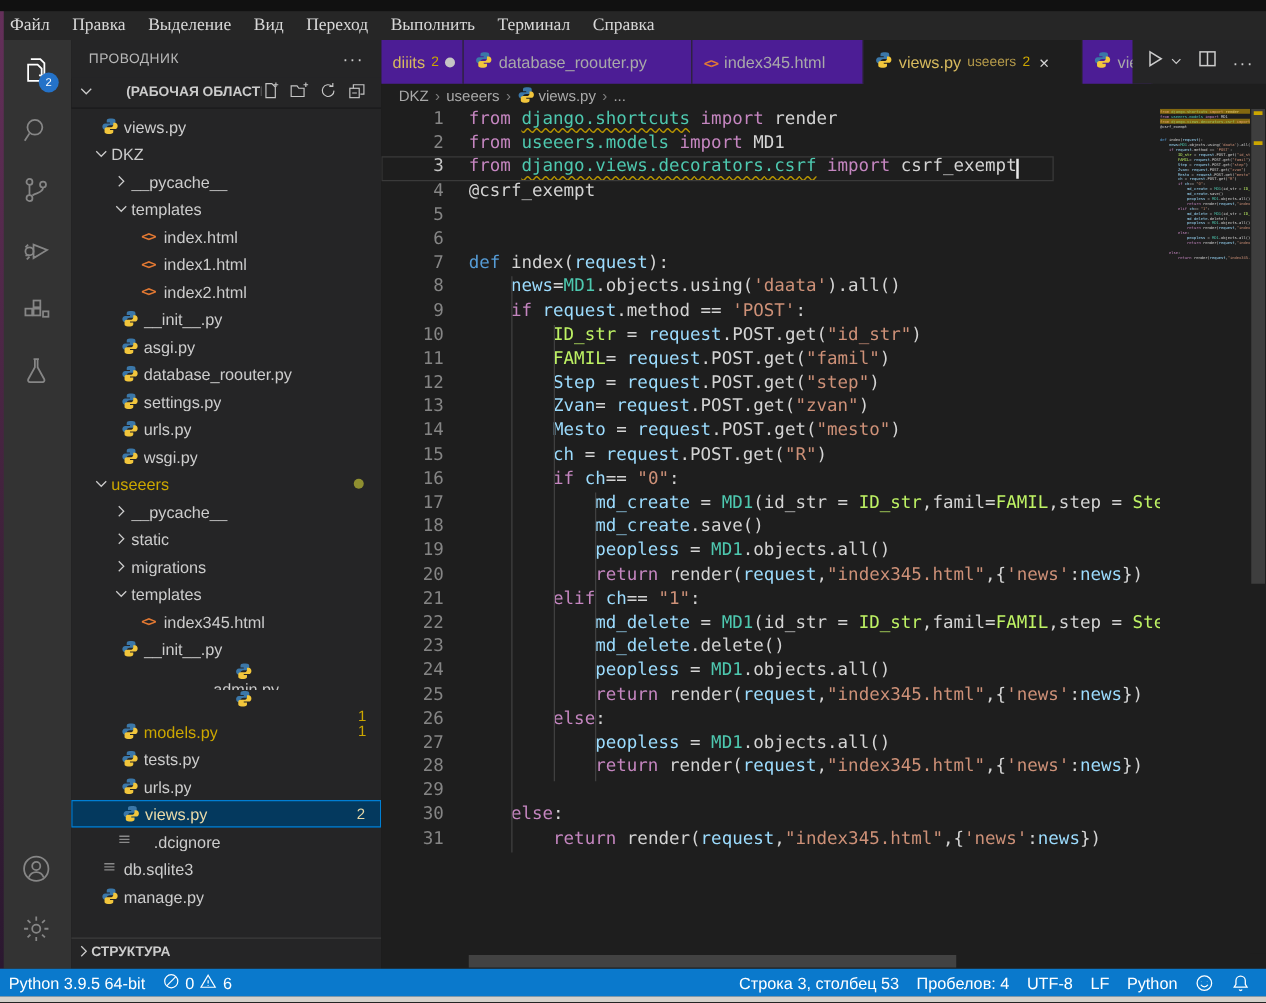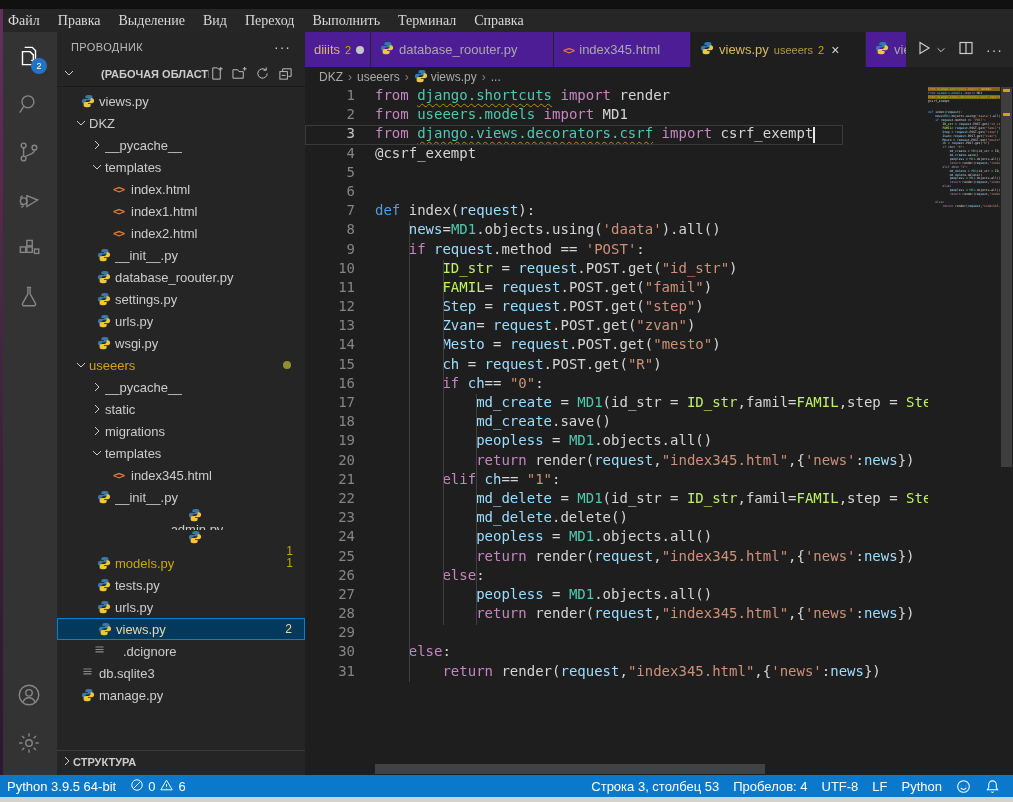--- a/index.html
+++ b/index.html
@@ -259,20 +259,30 @@
           </div>
           <div class="tree-row" style="padding-left: 32px;">
             <span class="file-sp"></span>
             <span class="ico">
               <svg width="14" height="14" viewBox="0 0 16 16">
                 <path fill="#3B77A8" d="M7.9 1C6 1 5 1.8 5 3v1.6h3v.8H3.6C2 5.4 1 6.6 1 8.3s1 2.9 2.6 2.9H5V9.4C5 8 6.2 7 7.9 7h2.9C11.9 7 13 6.2 13 5V3c0-1.2-1.1-2-3.1-2H7.9z"></path>
                 <path fill="#F2C63C" d="M8.1 15c1.9 0 2.9-.8 2.9-2v-1.6H8v-.8h4.4C14 10.6 15 9.4 15 7.7S14 4.8 12.4 4.8H11v1.8C11 8 9.8 9 8.1 9H5.2C4.1 9 3 9.8 3 11v2c0 1.2 1.1 2 3.1 2h2z"></path>
               </svg>
             </span>
             <span class="lbl">__init__.py</span>
+          </div>
+          <div class="tree-row" style="padding-left: 32px;">
+            <span class="file-sp"></span>
+            <span class="ico">
+              <svg width="14" height="14" viewBox="0 0 16 16">
+                <path fill="#3B77A8" d="M7.9 1C6 1 5 1.8 5 3v1.6h3v.8H3.6C2 5.4 1 6.6 1 8.3s1 2.9 2.6 2.9H5V9.4C5 8 6.2 7 7.9 7h2.9C11.9 7 13 6.2 13 5V3c0-1.2-1.1-2-3.1-2H7.9z"></path>
+                <path fill="#F2C63C" d="M8.1 15c1.9 0 2.9-.8 2.9-2v-1.6H8v-.8h4.4C14 10.6 15 9.4 15 7.7S14 4.8 12.4 4.8H11v1.8C11 8 9.8 9 8.1 9H5.2C4.1 9 3 9.8 3 11v2c0 1.2 1.1 2 3.1 2h2z"></path>
+              </svg>
+            </span>
+            <span class="lbl">asgi.py</span>
           </div>
           <div class="tree-row" style="padding-left: 32px;">
             <span class="file-sp"></span>
             <span class="ico">
               <svg width="14" height="14" viewBox="0 0 16 16">
                 <path fill="#3B77A8" d="M7.9 1C6 1 5 1.8 5 3v1.6h3v.8H3.6C2 5.4 1 6.6 1 8.3s1 2.9 2.6 2.9H5V9.4C5 8 6.2 7 7.9 7h2.9C11.9 7 13 6.2 13 5V3c0-1.2-1.1-2-3.1-2H7.9z"></path>
                 <path fill="#F2C63C" d="M8.1 15c1.9 0 2.9-.8 2.9-2v-1.6H8v-.8h4.4C14 10.6 15 9.4 15 7.7S14 4.8 12.4 4.8H11v1.8C11 8 9.8 9 8.1 9H5.2C4.1 9 3 9.8 3 11v2c0 1.2 1.1 2 3.1 2h2z"></path>
               </svg>
             </span>
             <span class="lbl">database_roouter.py</span>

